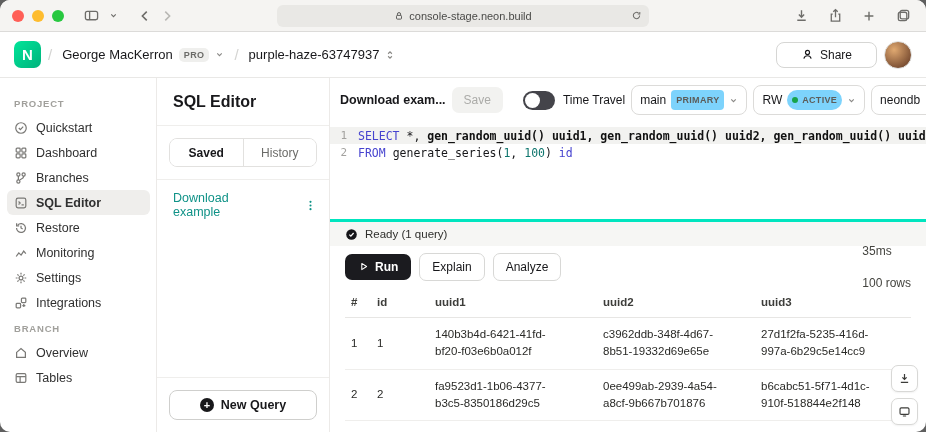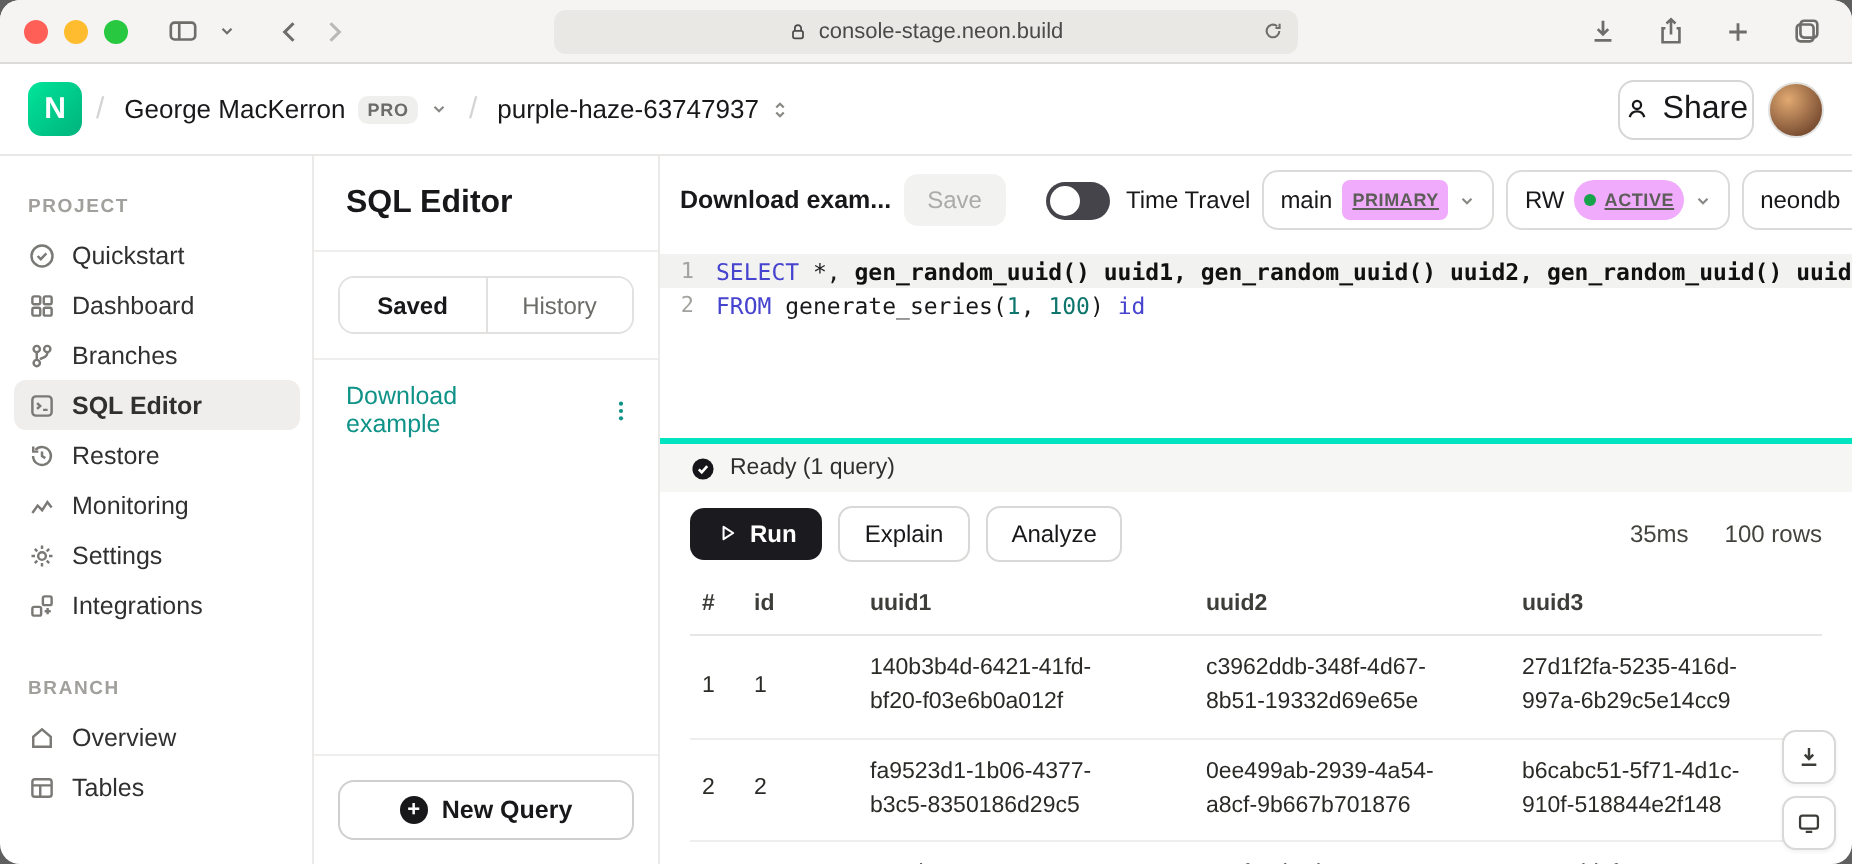--- a/index.html
+++ b/index.html
@@ -18,21 +18,21 @@
   .addr .reload{position:absolute;right:7px;top:5px;color:#6e6d6a;}
   .chrome-right{margin-left:auto;display:flex;gap:12px;}
 
   
   .app-header{height:46px;display:flex;align-items:center;gap:7px;padding:0 14px;border-bottom:1px solid #e9e8e6;background:#fff;box-sizing:border-box;}
   .logo{width:27px;height:27px;border-radius:7px;background:linear-gradient(135deg,#00e599,#00b27c);color:#fff;font-weight:800;font-size:15px;display:flex;align-items:center;justify-content:center;border:none;}
   .crumb-sep{color:#d4d4d2;font-size:15px;}
   .crumb{display:flex;align-items:center;gap:6px;font-size:13px;color:#18181b;background:none;border:none;padding:2px 3px;}
   .badge{background:#efefed;color:#6b6b68;font-size:9px;font-weight:700;padding:2px 5px;border-radius:5px;letter-spacing:.4px;}
   .chev{color:#8a8986;}
-  .share-btn{margin-left:auto;display:flex;align-items:center;gap:6px;border:1px solid #d6d6d4;background:#fff;border-radius:8px;padding:5px 2px;font-size:16px;color:#18181b;}
+  .share-btn{margin-left:auto;display:flex;align-items:center;gap:6px;border:1px solid #d6d6d4;background:#fff;border-radius:8px;padding:5px 24px;font-size:12px;color:#18181b;}
   .avatar{width:28px;height:28px;border-radius:50%;background:radial-gradient(circle at 35% 30%,#e0a971,#7c4f33 75%);border:1px solid #e0e0de;padding:0;}
 
   
   .app-body{display:flex;height:354px;}
 
   
   .sidenav{width:157px;flex:none;border-right:1px solid #eceae8;padding-top:12px;box-sizing:border-box;overflow:hidden;}
   .section-label{font-size:9.5px;font-weight:700;letter-spacing:.8px;color:#a1a09c;padding:0 14px;margin:8px 0 6px;}
   .nav-item{display:flex;align-items:center;gap:8px;height:25px;padding:0 7px;margin:0 7px;border-radius:6px;font-size:12.5px;color:#303030;background:none;border:none;width:143px;box-sizing:border-box;text-align:left;}
   .nav-item svg{color:#7a7976;flex:none;}
@@ -55,39 +55,39 @@
   
   .main{flex:1;display:flex;flex-direction:column;position:relative;min-width:0;}
   .qtoolbar{height:44px;flex:none;display:flex;align-items:center;padding:0 10px;gap:6px;overflow:hidden;}
   .qtitle{font-size:12.5px;font-weight:700;color:#18181b;white-space:nowrap;}
   .save-btn{background:#f2f2f0;border:none;border-radius:7px;padding:6px 12px;font-size:12px;color:#ababa8;}
   .toggle{width:32px;height:19px;border-radius:10px;background:#44444a;position:relative;border:none;margin-left:14px;flex:none;padding:0;}
   .knob{position:absolute;left:2px;top:2px;width:15px;height:15px;border-radius:50%;background:#fff;}
   .tt-label{font-size:12px;color:#18181b;margin-left:2px;white-space:nowrap;}
   .selects{margin-left:auto;display:flex;gap:6px;}
   .select{display:flex;align-items:center;gap:5px;height:30px;border:1px solid #dcdbd9;border-radius:8px;background:#fff;padding:0 8px;font-size:12px;color:#18181b;white-space:nowrap;}
-  .pill{background:#f0abfc;border-radius:4px;padding:5px 5px;font-size:9px;font-weight:700;color:#5c5c59;letter-spacing:.3px;text-decoration:underline;}
+  .pill{background:#7dd3fc;border-radius:4px;padding:5px 5px;font-size:9px;font-weight:700;color:#5c5c59;letter-spacing:.3px;}
   .pill.round{border-radius:999px;display:flex;align-items:center;gap:4px;}
   .dot{width:6px;height:6px;border-radius:50%;background:#17a34a;}
 
   .editor{height:97px;flex:none;font-family:"DejaVu Sans Mono",monospace;font-size:11.5px;padding-top:5px;box-sizing:border-box;cursor:text;}
   .cl{display:flex;height:17px;align-items:center;}
   .cl.active{background:#f2f2f0;}
   .gut{width:28px;flex:none;text-align:right;padding-right:11px;color:#a3a29f;font-size:11px;box-sizing:border-box;}
   .code{white-space:pre;color:#18181b;}
   .code .kw{color:#4643cf;}
   .code .fn{color:#111;font-weight:600;}
   .code .num{color:#0f766e;}
 
   .resize{height:3px;background:#00e5bf;flex:none;cursor:row-resize;}
   .statusbar{height:24px;flex:none;background:#f6f6f4;display:flex;align-items:center;gap:7px;padding:0 15px;font-size:11.5px;color:#2f2f2c;}
   .runbar{height:41px;flex:none;display:flex;align-items:center;gap:8px;padding:0 15px;}
   .run-btn{display:flex;align-items:center;gap:6px;background:#1b1b1f;color:#fff;border:none;border-radius:7px;padding:6px 13px;font-size:12px;font-weight:600;}
   .ghost-btn{border:1px solid #d8d8d6;background:#fff;border-radius:7px;padding:6px 12px;font-size:12px;color:#18181b;}
-  .meta{margin-left:auto;display:flex;gap:18px;font-size:12px;color:#44443f;}
+  .meta{margin-left:auto;display:flex;gap:18px;font-size:12px;color:#44443f;flex-direction:column;}
 
   .results{flex:1;overflow:hidden;padding:0 15px;}
   .results table{width:100%;border-collapse:collapse;table-layout:fixed;}
   .results th{font-size:11.5px;color:#3d3d3a;font-weight:600;text-align:left;padding:9px 6px;border-bottom:1px solid #e7e6e4;}
   .results td{font-size:11.5px;color:#2a2a27;padding:8px 6px;border-bottom:1px solid #efeeec;vertical-align:middle;line-height:1.5;}
   .uuid{display:block;width:132px;word-wrap:break-word;}
 
   .fabs{position:absolute;right:8px;bottom:7px;display:flex;flex-direction:column;gap:6px;}
   .fab{width:27px;height:27px;border:1px solid #d8d8d6;background:#fff;border-radius:7px;display:flex;align-items:center;justify-content:center;color:#3c3c39;box-shadow:0 1px 2px rgba(0,0,0,.06);padding:0;}
 </style>
@@ -275,21 +275,21 @@
         <span>
             <svg width="14" height="14" viewBox="0 0 16 16" fill="none" stroke="currentColor" stroke-width="1.4">
               <rect x="2.5" y="8.5" width="5" height="5" rx="1"></rect>
               <rect x="8.5" y="2.5" width="5" height="5" rx="1"></rect>
               <path d="M9.5 11h3.5M11.2 9.2v3.5"></path>
             </svg>
           </span>
         <span>Integrations</span>
       </button>
 
-      <div class="section-label" style="margin-top:24px">BRANCH</div>
+      <div class="section-label" style="margin-top:8px">BRANCH</div>
 
       <button class="nav-item">
         <span>
             <svg width="14" height="14" viewBox="0 0 16 16" fill="none" stroke="currentColor" stroke-width="1.4">
               <path d="M3 7.3L8 3l5 4.3V13H3z"></path>
             </svg>
           </span>
         <span>Overview</span>
       </button>
       <button class="nav-item">

